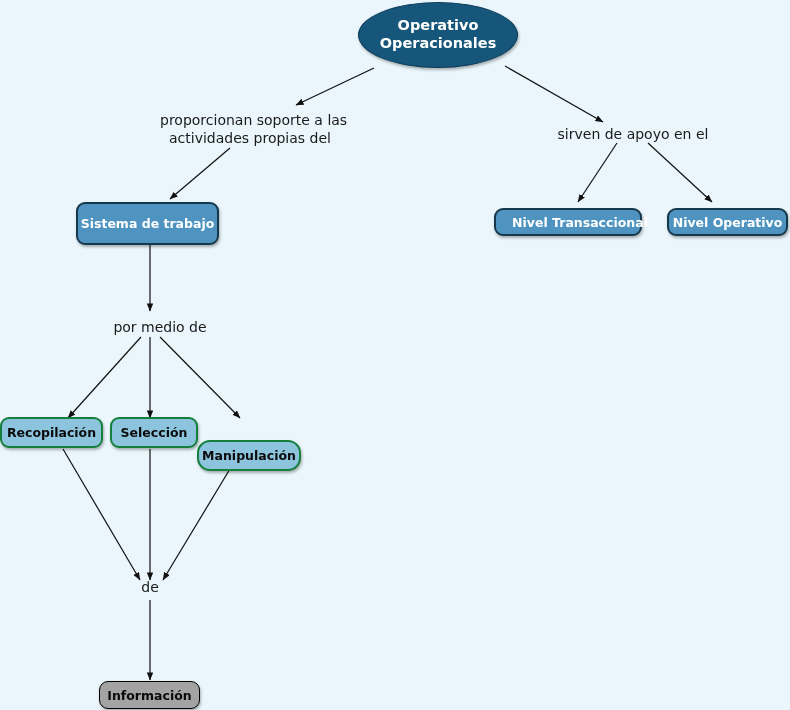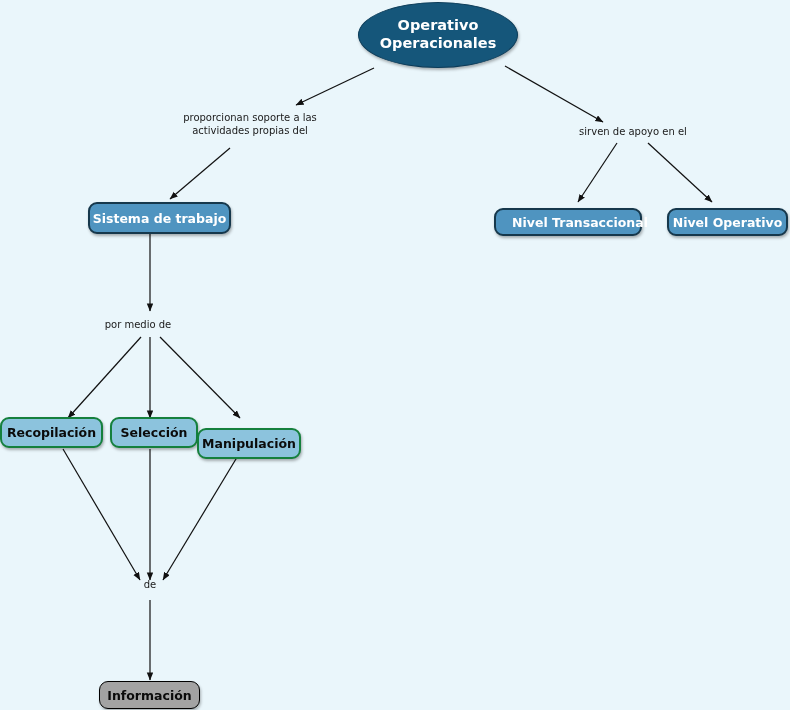--- a/index.html
+++ b/index.html
@@ -84,21 +84,21 @@
     font-size: 12.5px;
     box-shadow: 1px 2px 3px rgba(0,0,0,0.28);
   }
 
   
   .link-label {
     position: absolute;
     text-align: center;
     white-space: pre;
     color: #1a1a1a;
-    font-size: 10px;
+    font-size: 14px;
     line-height: 1.28;
     background: transparent;
     z-index: 2;
   }
 </style>
 </head>
 <body>
 
 <div id="canvas">
 
@@ -140,31 +140,31 @@
 
   <div class="node node-root" style="left:358px; top:2px; width:160px; height:66px;">
     <span class="lbl"><span>Operativo</span><br><span>Operacionales</span></span>
   </div>
 
   <div class="link-label" style="left:160px; top:112px; width:180px;">proporcionan soporte a las
 actividades propias del</div>
 
   <div class="link-label" style="left:543px; top:126px; width:180px;">sirven de apoyo en el</div>
 
-  <div class="node node-mid" style="left:88px; top:202px; width:143px; height:32px;">Sistema de trabajo</div>
+  <div class="node node-mid" style="left:76px; top:202px; width:143px; height:43px;">Sistema de trabajo</div>
 
   <div class="node node-mid" style="left:494px; top:208px; width:148px; height:28px;padding-left:24px;">Nivel Transaccional</div>
 
   <div class="node node-mid" style="left:667px; top:208px; width:121px; height:28px;">Nivel Operativo</div>
 
-  <div class="link-label" style="left:78px; top:319px; width:120px;">por medio de</div>
+  <div class="link-label" style="left:100px; top:319px; width:120px;">por medio de</div>
 
   <div class="node node-light" style="left:0px; top:417px; width:103px; height:31px;">Recopilación</div>
 
   <div class="node node-light" style="left:110px; top:417px; width:88px; height:31px;">Selección</div>
 
-  <div class="node node-light" style="left:197px; top:428px; width:104px; height:31px;">Manipulación</div>
+  <div class="node node-light" style="left:197px; top:440px; width:104px; height:31px;border-radius:13px;">Manipulación</div>
 
   <div class="link-label" style="left:120px; top:579px; width:60px;">de</div>
 
   <div class="node node-pale" style="left:99px; top:681px; width:101px; height:28px;">Información</div>
 
 </div>
 
 </body></html>

